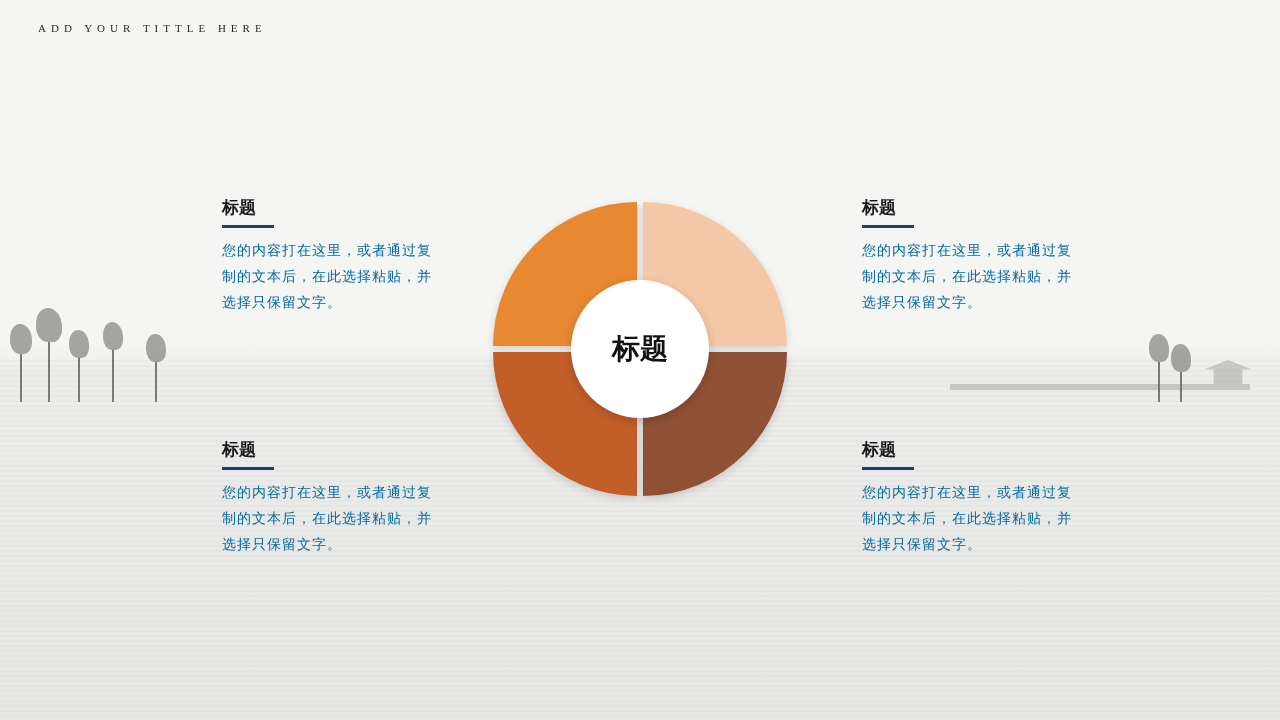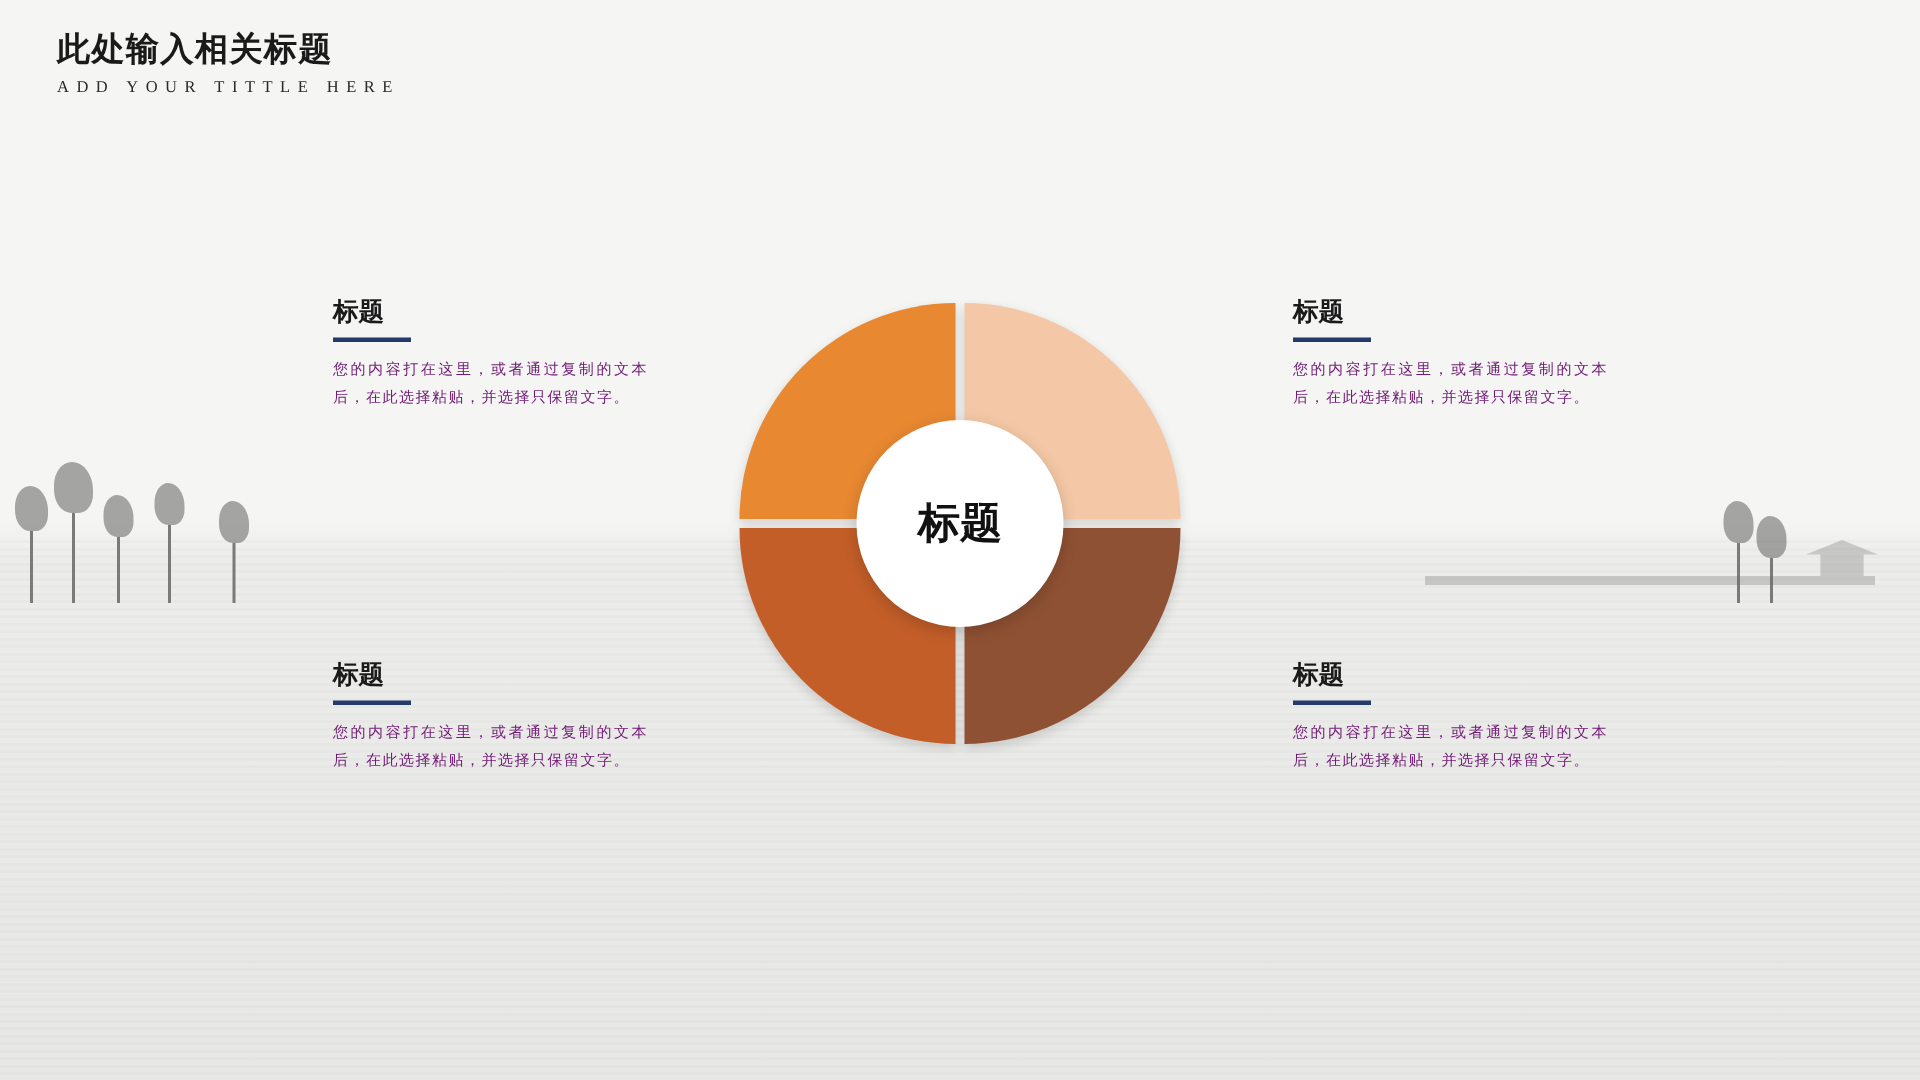--- a/index.html
+++ b/index.html
@@ -79,21 +79,21 @@
 
   .block { position: absolute; width: 210px; }
   .block h3 {
     font-size: 17px; font-weight: bold; color: #1a1a1a;
     font-family: "STKaiti","KaiTi","Songti SC",serif;
   }
   .block .rule {
     width: 52px; height: 3px; background: #233a6b; margin: 6px 0 10px 0;
   }
   .block p {
-    font-size: 10px; line-height: 1.85; color: #701a75;
+    font-size: 14px; line-height: 1.85; color: #0369a1;
     letter-spacing: 1px; text-align: justify;
   }
   .b-tl { left: 222px; top: 196px; }
   .b-tr { left: 862px; top: 196px; }
   .b-bl { left: 222px; top: 438px; }
   .b-br { left: 862px; top: 438px; }
 </style>
 </head>
 <body>
 
@@ -103,21 +103,20 @@
   <div class="tree t3"></div>
   <div class="tree t4"></div>
   <div class="tree t5"></div>
   <div class="tree t6"></div>
   <div class="tree t7"></div>
   <div class="bridge"></div>
   <div class="pavilion"></div>
 </div>
 
 <div class="header">
-  <h1>此处输入相关标题</h1>
   <div class="sub">ADD YOUR TITTLE HERE</div>
 </div>
 
 <div class="donut">
   <div class="quarter q-tl"></div>
   <div class="quarter q-tr"></div>
   <div class="quarter q-bl"></div>
   <div class="quarter q-br"></div>
   <div class="center-circle">标题</div>
 </div>

